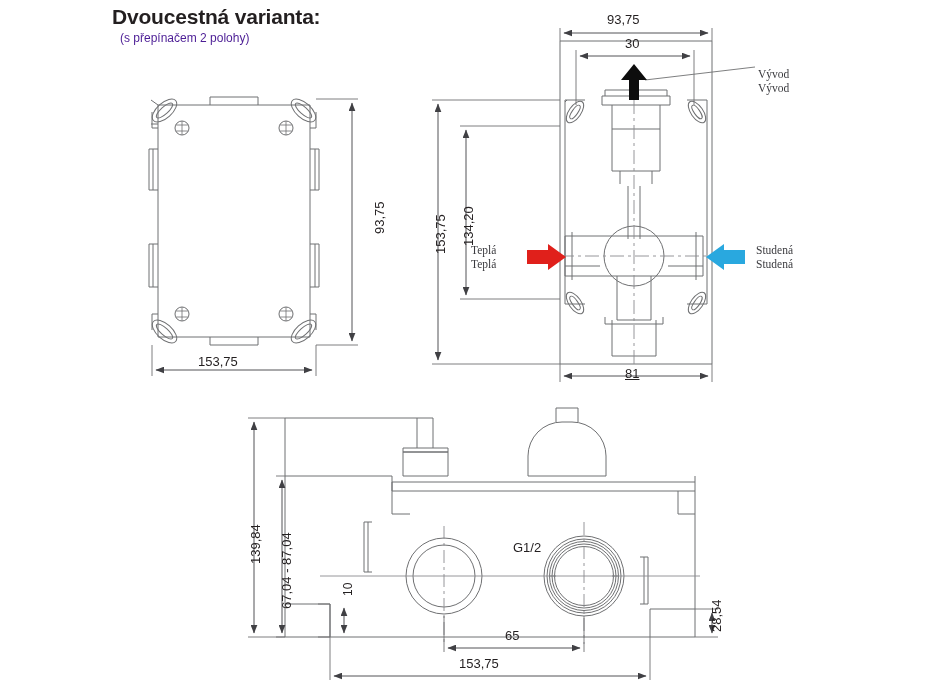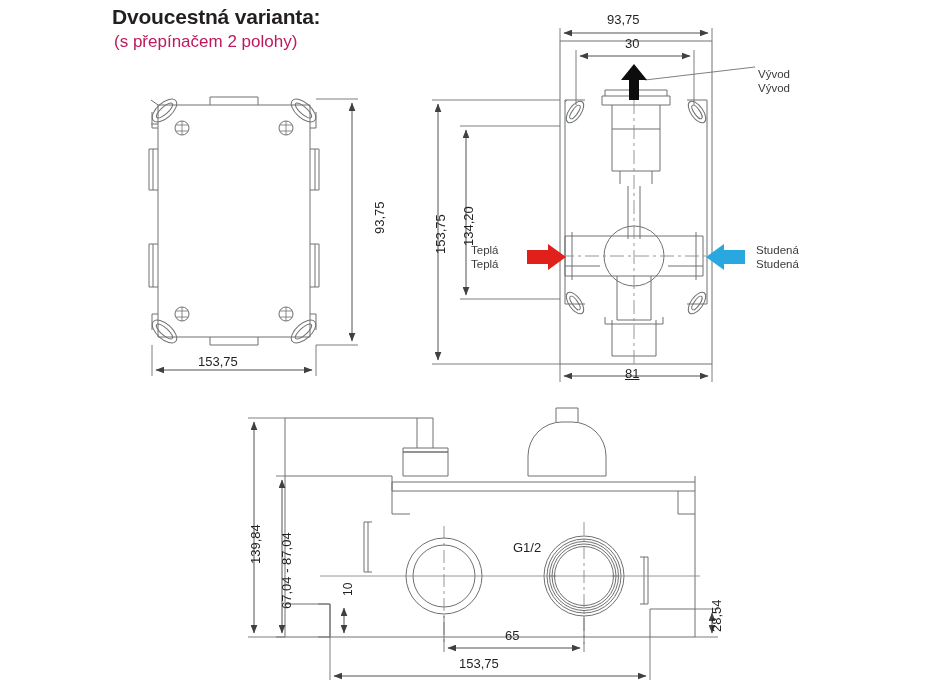--- a/index.html
+++ b/index.html
@@ -6,23 +6,23 @@
   body{
     width:928px;height:686px;position:relative;overflow:hidden;
     font-family:"Liberation Sans","DejaVu Sans",sans-serif;
     color:#231f20;
   }
   #stage{position:absolute;left:0;top:4px;width:928px;height:686px;border-radius:22px;}
   svg.layer{position:absolute;left:0;top:0;width:928px;height:686px;overflow:visible;}
 
   .title-block{position:absolute;left:112px;top:2px;width:420px;}
   .title-main{font-size:21px;font-weight:bold;letter-spacing:-0.2px;line-height:1.08;margin:0;color:#231f20;}
-  .title-sub{font-size:17px;line-height:1.12;margin:3px 0 0 2px;color:#be185d;}
-
-  .lbl{position:absolute;font-size:11.5px;line-height:1.22;color:#3b3b3f;white-space:pre;}
+  .title-sub{font-size:12px;line-height:1.12;margin:3px 0 0 8px;color:#4c1d95;}
+
+  .lbl{position:absolute;font-size:11.5px;line-height:1.22;color:#3b3b3f;white-space:pre;font-family:Liberation Serif, serif;}
   .dim{position:absolute;font-size:13px;color:#231f20;white-space:nowrap;}
   .dim.vert{transform-origin:0 0;transform:rotate(-90deg);}
   .dim.small{font-size:12px;}
 </style>
 </head>
 <body>
 
 <div id="stage">
 
   <div class="title-block">

